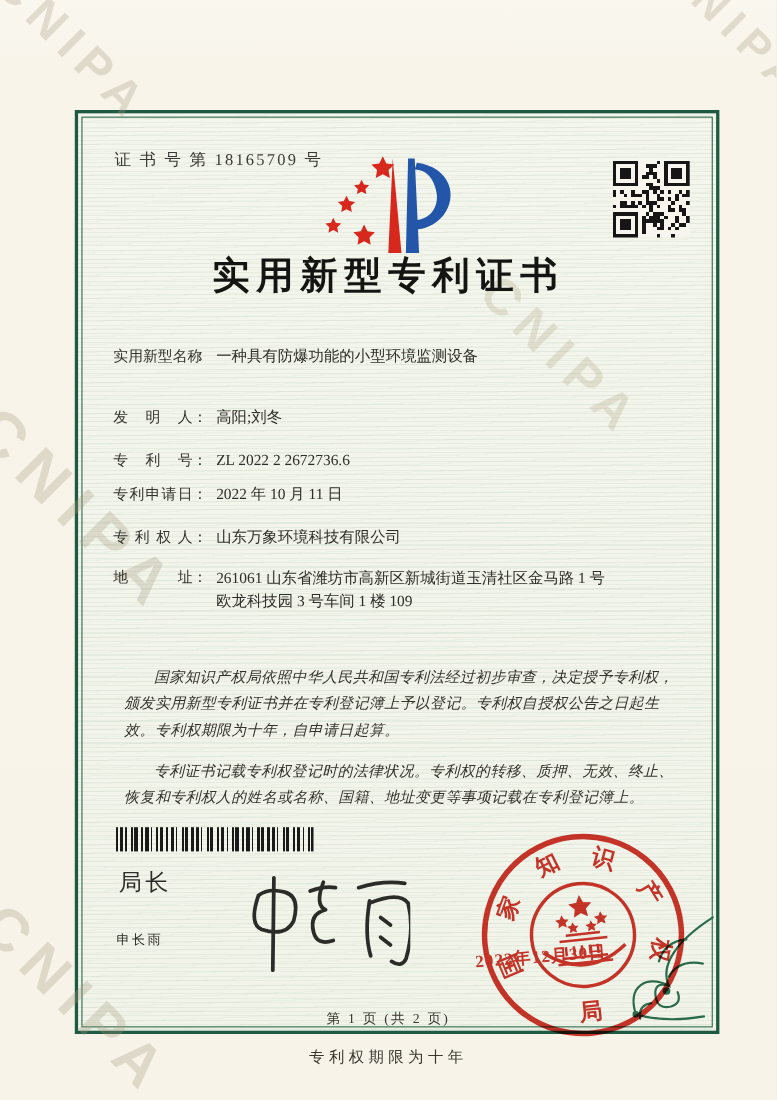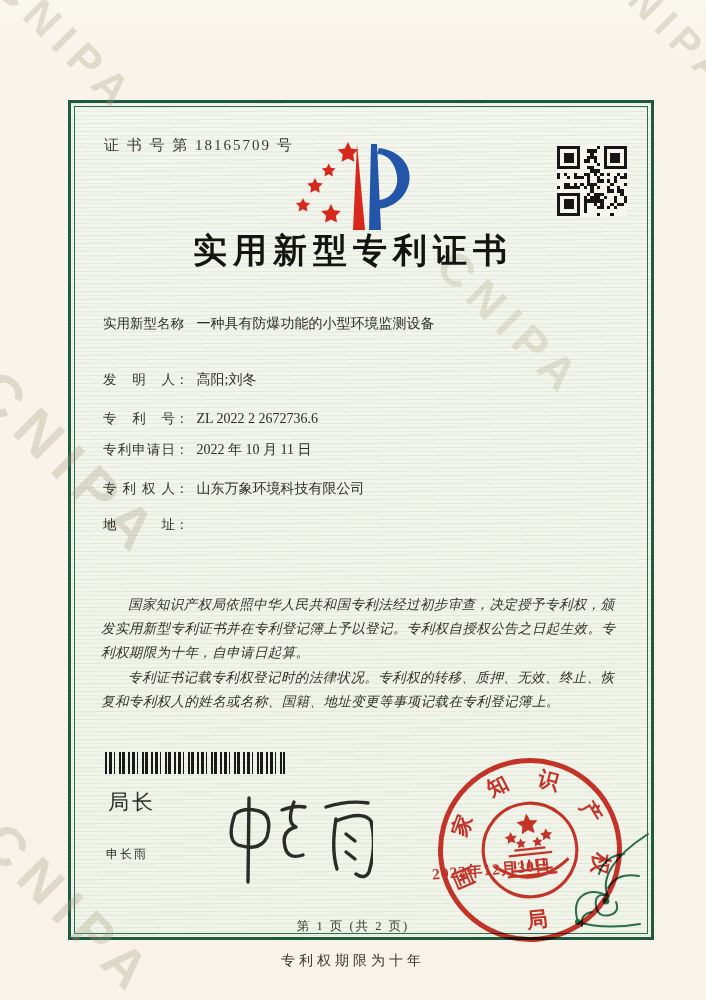--- a/index.html
+++ b/index.html
@@ -51,21 +51,21 @@
   .row-grant{top:566px}
   .addr-val{display:inline-block;vertical-align:top;margin-left:8px;white-space:normal;width:440px;line-height:21px;color:#2e2d29;}
   .addr-val span{display:block;}
   .grant2{position:absolute;left:265px;top:0;white-space:nowrap;}
   
   .body-text{
     position:absolute;left:101px;top:592px;width:526px;z-index:4;
     font-family:"DejaVu Serif","Liberation Serif",serif;font-style:italic;
     font-size:13.5px;line-height:24.2px;color:#333129;letter-spacing:.4px;
   }
-  .body-text p{margin:0;text-indent:2em;font-style:italic;}
+  .body-text p{margin:12px;text-indent:2em;font-style:italic;}
   
   .barcode{
     position:absolute;left:105px;top:752px;width:180px;height:22px;z-index:4;
     background:repeating-linear-gradient(90deg,
       #191919 0 2px,rgba(0,0,0,0) 2px 4px,
       #191919 4px 7px,rgba(0,0,0,0) 7px 9px,
       #191919 9px 10px,rgba(0,0,0,0) 10px 14px,
       #191919 14px 16px,rgba(0,0,0,0) 16px 17px,
       #191919 17px 20px,rgba(0,0,0,0) 20px 23px);
   }
@@ -268,21 +268,21 @@
   <div class="row row-patno">
     <span class="flabel">专利号</span><span class="colon">：</span><span class="fvalue">ZL 2022 2 2672736.6</span>
   </div>
   <div class="row row-filing">
     <span class="flabel">专利申请日</span><span class="colon">：</span><span class="fvalue">2022 年 10 月 11 日</span>
   </div>
   <div class="row row-patentee">
     <span class="flabel">专利权人</span><span class="colon">：</span><span class="fvalue">山东万象环境科技有限公司</span>
   </div>
   <div class="row row-address">
-    <span class="flabel">地址</span><span class="colon">：</span>
+    <span class="flabel">地址</span><span class="colon">：</span><span class="addr-val"><span>261061 山东省潍坊市高新区新城街道玉清社区金马路 1 号</span><span>欧龙科技园 3 号车间 1 楼 109</span></span>
   </div>
 
   <div class="body-text">
     <p>国家知识产权局依照中华人民共和国专利法经过初步审查，决定授予专利权，颁发实用新型专利证书并在专利登记簿上予以登记。专利权自授权公告之日起生效。专利权期限为十年，自申请日起算。</p>
     <p>专利证书记载专利权登记时的法律状况。专利权的转移、质押、无效、终止、恢复和专利权人的姓名或名称、国籍、地址变更等事项记载在专利登记簿上。</p>
   </div>
 
   <div class="barcode"></div>
 
   <div class="sig-title">局长</div>

